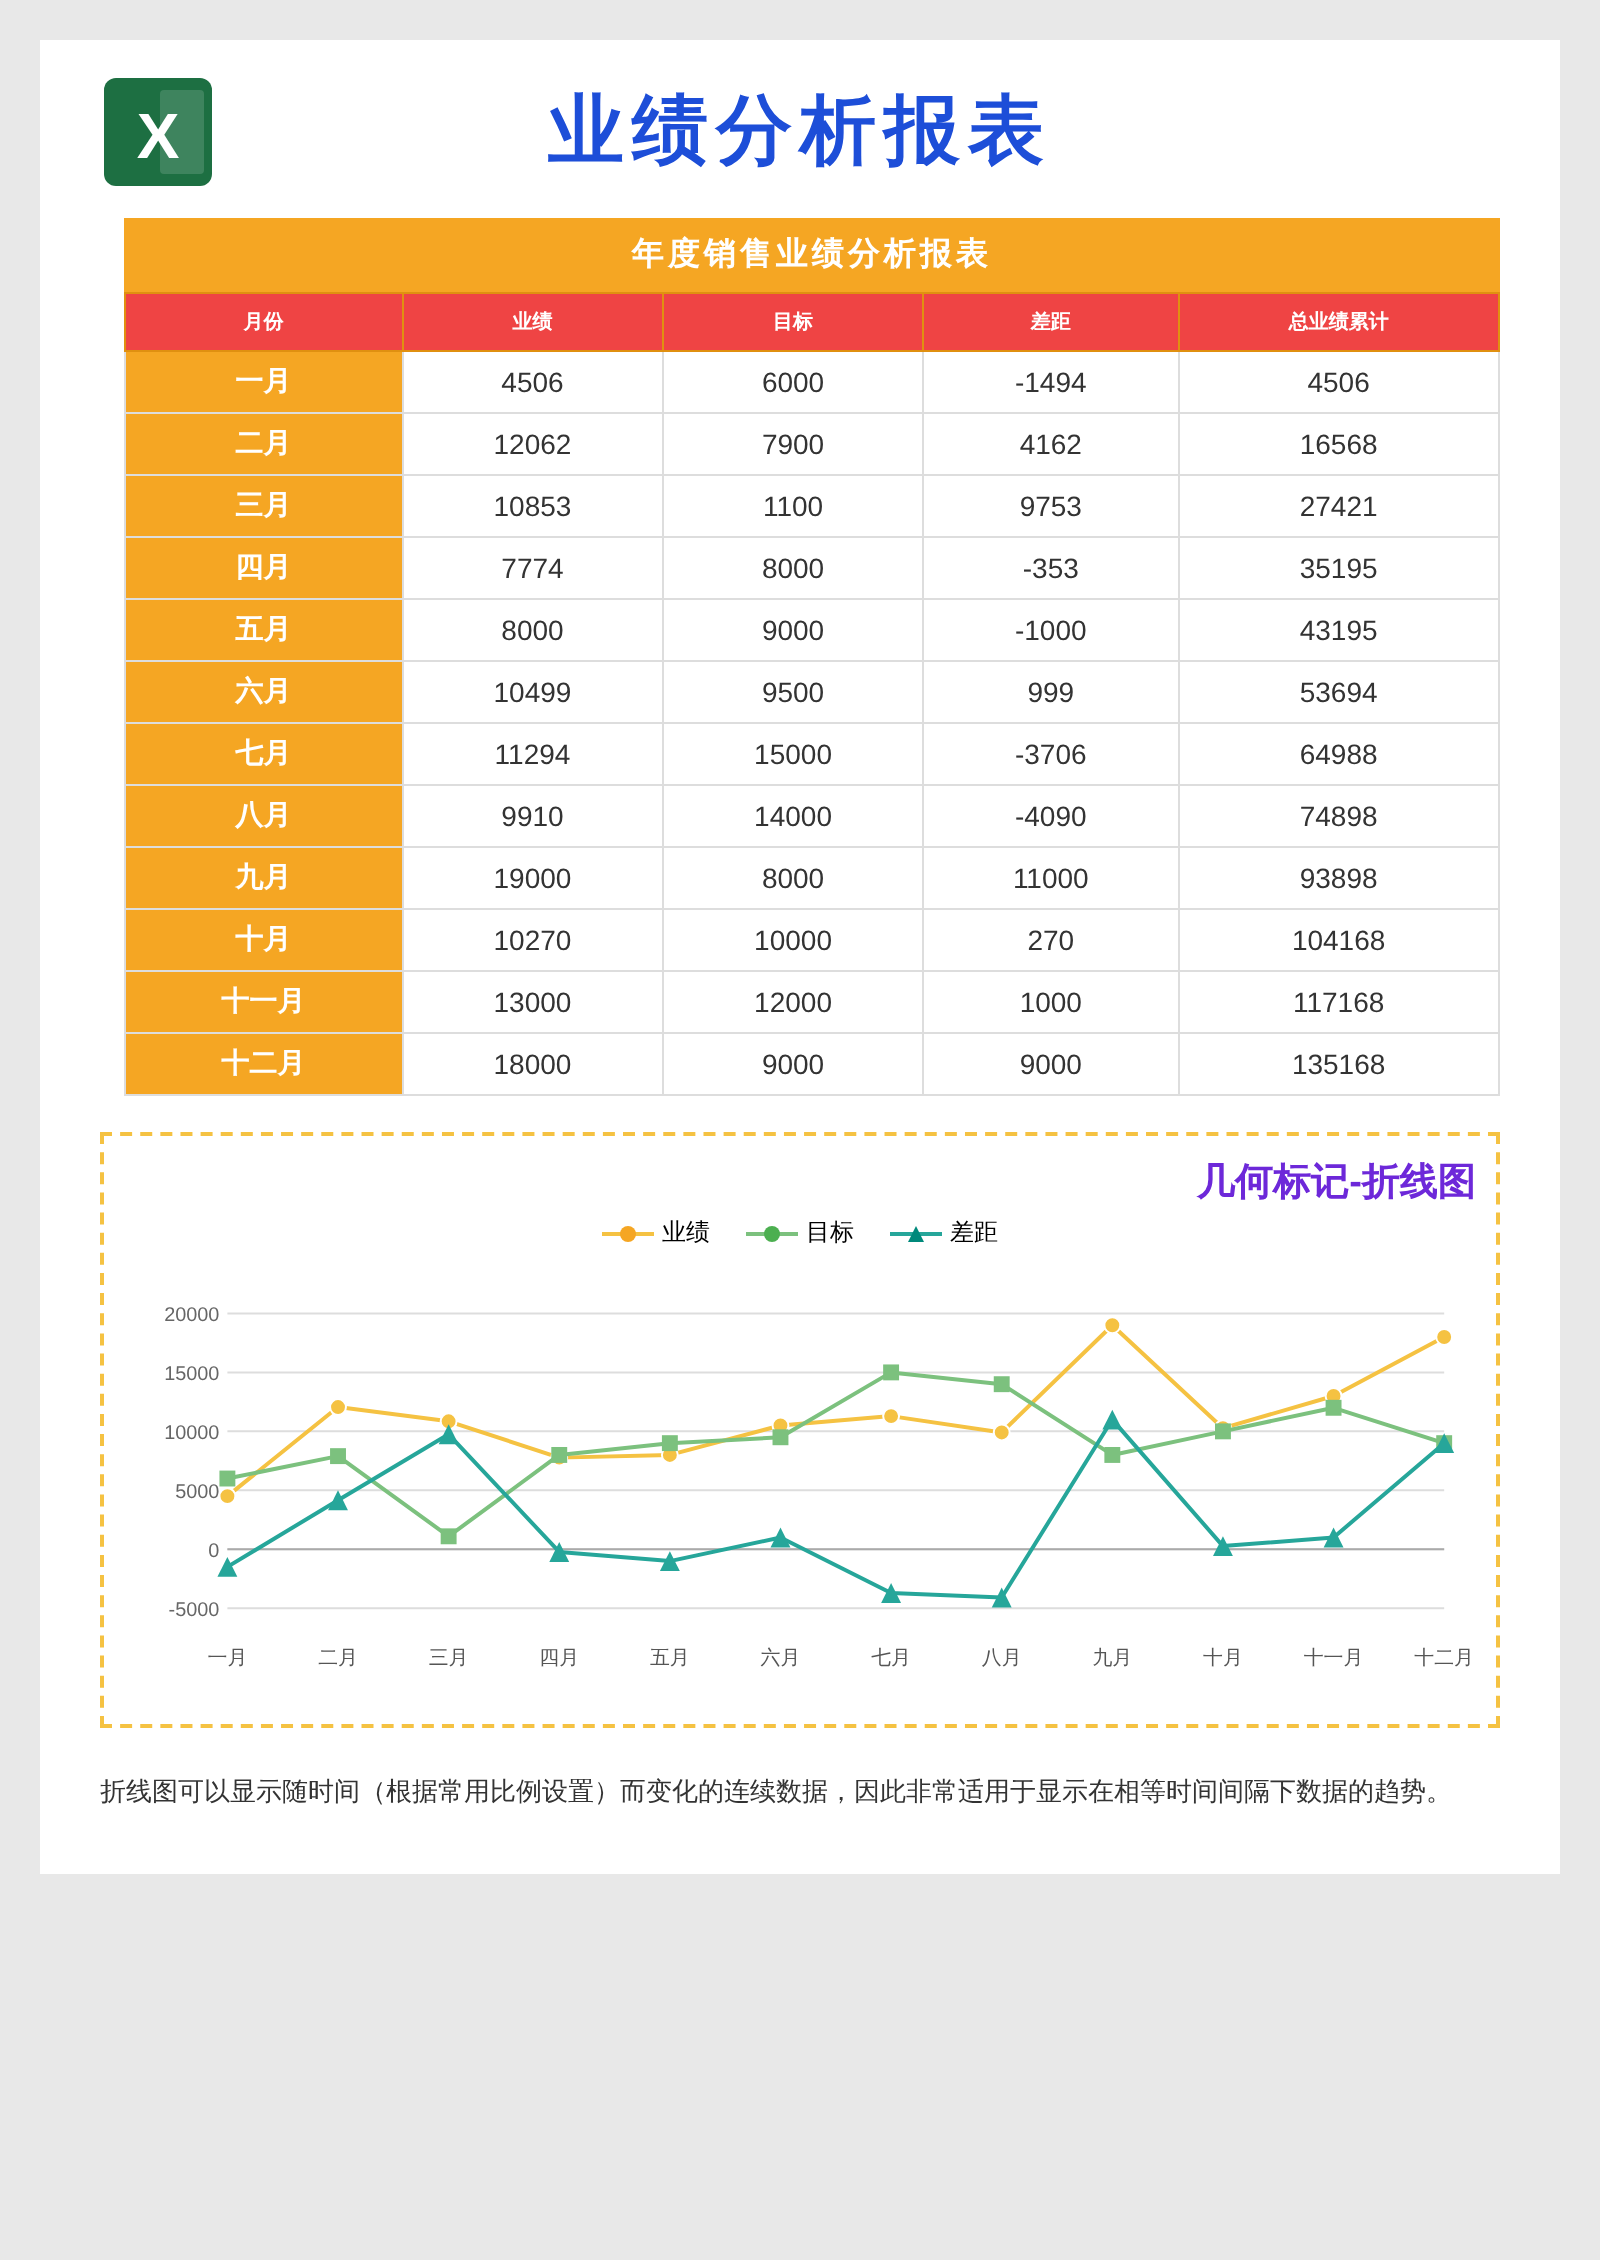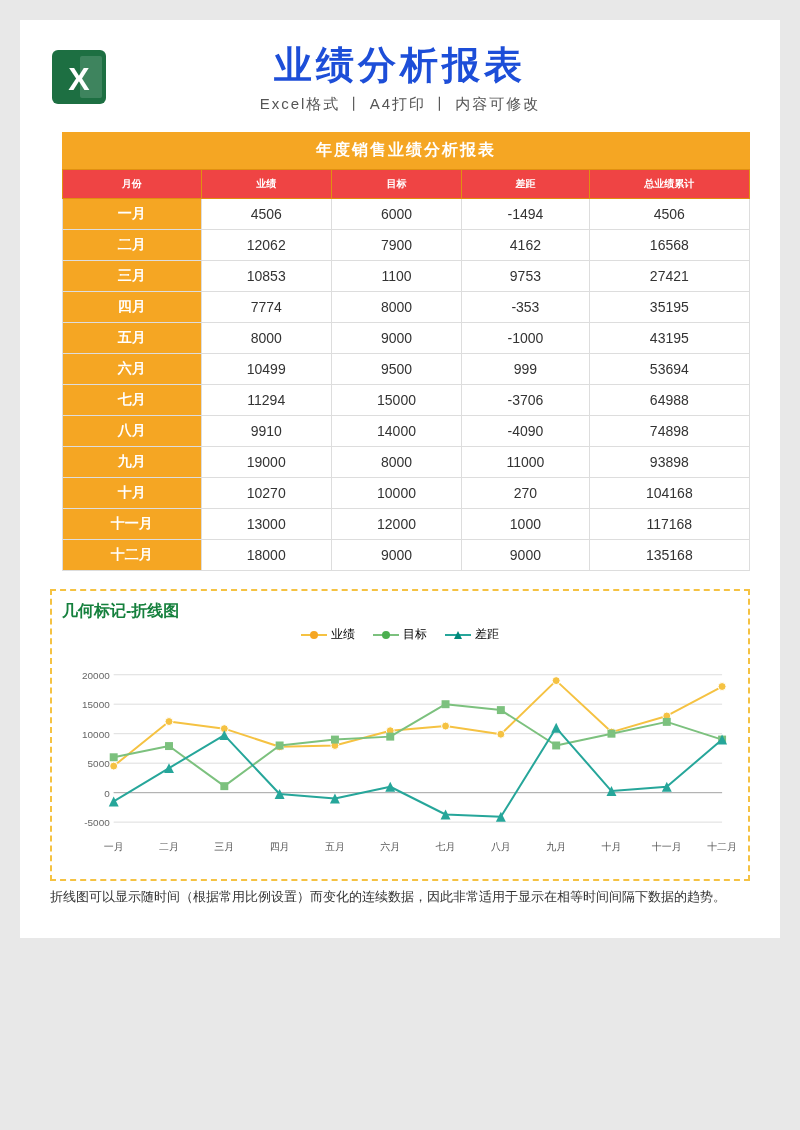--- a/index.html
+++ b/index.html
@@ -93,45 +93,45 @@
       background: #fff;
     }
 
     
     .chart-container {
       margin-top: 18px;
       border: 2px dashed #f5c242;
       padding: 10px 10px 5px 10px;
     }
     .chart-title {
-      text-align: left;
-      font-size: 16px;
-      font-weight: bold;
-      color: #15803d;
+      text-align: right;
+      font-size: 19px;
+      font-weight: bold;
+      color: #6d28d9;
       margin-bottom: 4px;
     }
     .chart-legend {
       display: flex;
       justify-content: center;
       gap: 18px;
       margin-bottom: 8px;
       font-size: 12px;
     }
     .legend-item {
       display: flex;
       align-items: center;
       gap: 4px;
     }
     .chart-svg-wrap {
       width: 100%;
     }
 
     
     .description {
-      margin-top: 4px;
+      margin-top: 20px;
       font-size: 13px;
       color: #333;
       line-height: 1.8;
     }
     .tip {
       color: #f5a623;
       font-size: 13px;
       margin-top: 4px;
     }
     .tip-label {
@@ -148,21 +148,20 @@
 
     <div class="excel-logo">
       <svg width="58" height="58" viewBox="0 0 58 58">
         <rect x="2" y="2" width="54" height="54" rx="6" fill="#1d6f42"></rect>
         <text x="29" y="42" font-size="32" font-weight="bold" fill="white" text-anchor="middle" font-family="Arial">X</text>
         <rect x="30" y="8" width="22" height="42" rx="2" fill="#fff" opacity="0.15"></rect>
       </svg>
     </div>
     <div class="header-text">
       <div class="main-title">业绩分析报表</div>
-      <div class="sub-title">Excel格式 丨 A4打印 丨 内容可修改</div>
     </div>
   </div>
 
   <div class="table-container">
     <div class="table-title">年度销售业绩分析报表</div>
     <table>
       <thead>
         <tr>
           <th>月份</th>
           <th>业绩</th>

